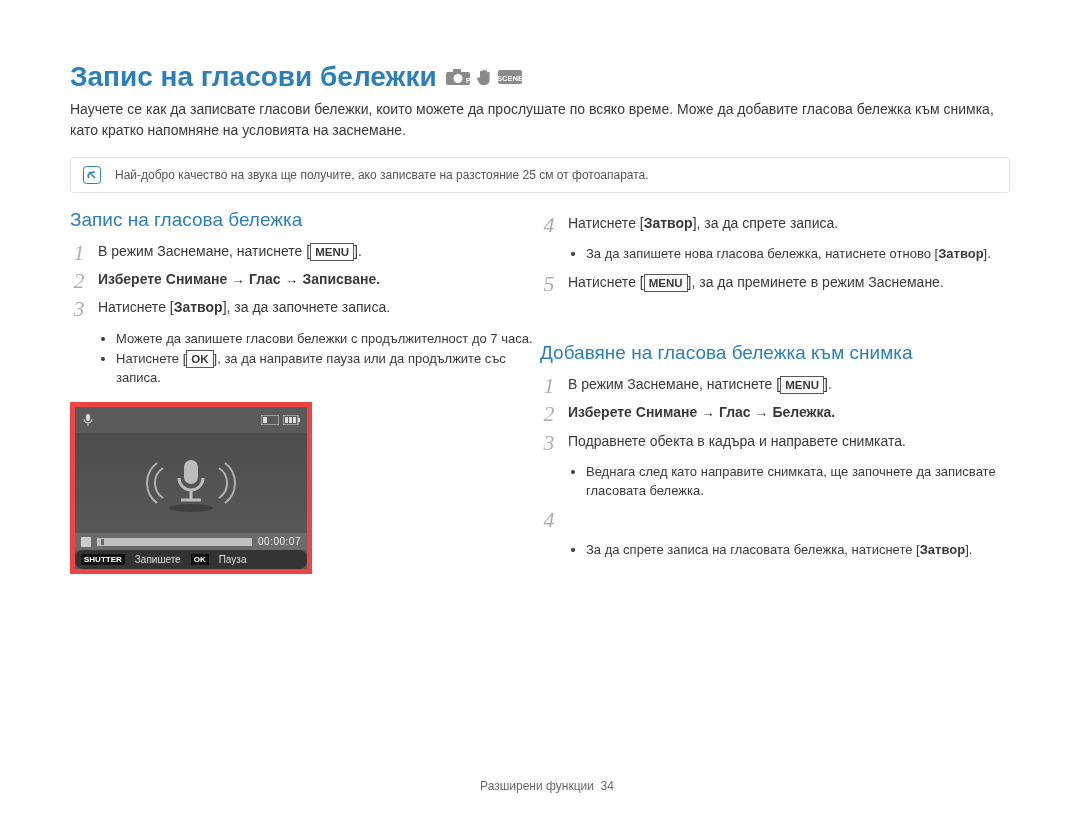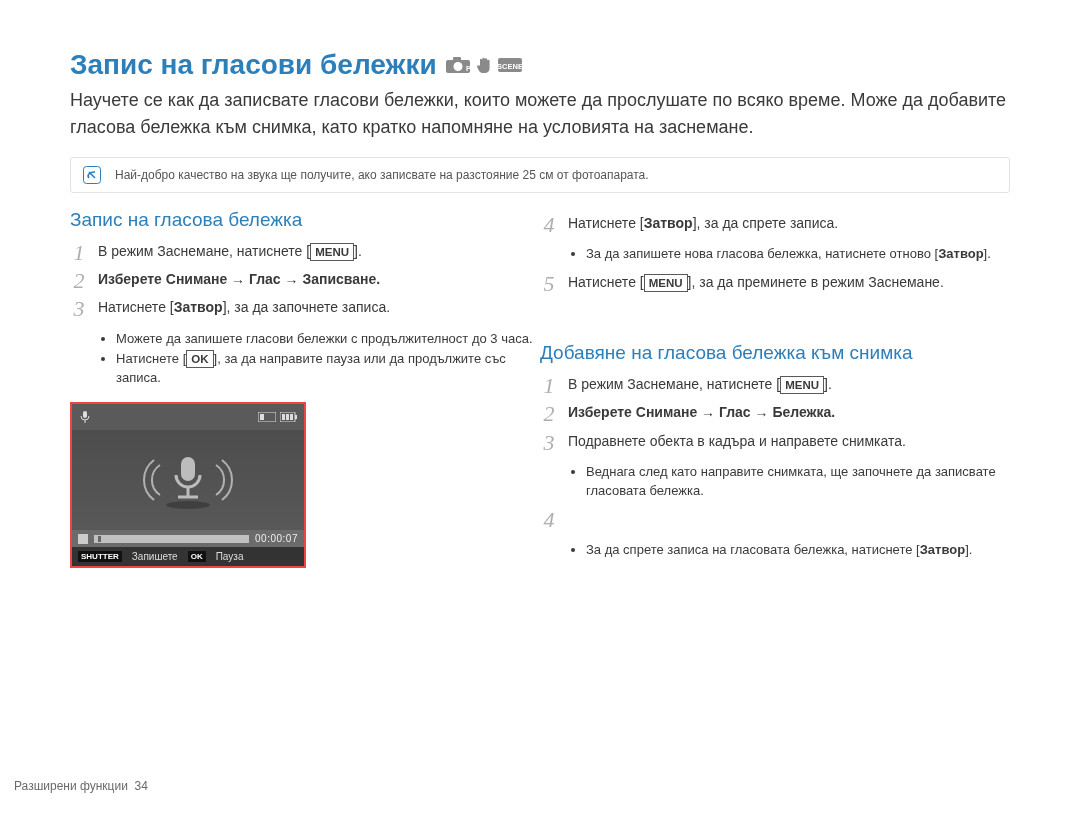--- a/index.html
+++ b/index.html
@@ -15,33 +15,33 @@
   .page {
     padding: 45px 70px 30px 70px;
     box-sizing: border-box;
     position: relative;
     height: 100%;
   }
   .page-title {
     font-size: 28px;
     font-weight: bold;
     color: #2b7fbb;
-    margin: 4px 0 6px 0;
+    margin: 16px 0 6px 0;
     display: flex;
     align-items: center;
     gap: 8px;
   }
   .title-icons {
     display: inline-flex;
     gap: 4px;
     align-items: center;
   }
   .title-icons svg { display: block; }
   .intro {
-    font-size: 18px;
+    font-size: 14px;
     line-height: 1.5;
     margin: 6px 0 16px 0;
   }
   .note-box {
     border: 1px solid #e3e3e3;
     border-radius: 3px;
     padding: 8px 12px;
     display: flex;
     align-items: center;
     gap: 14px;
@@ -110,21 +110,21 @@
     line-height: 16px;
     background: #fff;
     font-family: Liberation Sans, sans-serif;
     vertical-align: baseline;
   }
   .strong { font-weight: bold; }
 
   
   .shot {
     width: 232px;
-    border: 2px solid #ef4444;
+    border: 5px solid #ef4444;
     margin-top: 14px;
     background: #5a5a5a;
     font-family: Arial, sans-serif;
     color:#ddd;
   }
   .shot-top {
     height: 22px;
     display: flex;
     justify-content: space-between;
     align-items: center;
@@ -163,34 +163,35 @@
     letter-spacing:0.5px;
   }
   .shot-status {
     background:#333;
     padding: 4px 6px;
     display:flex;
     gap:10px;
     font-size: 10px;
     color:#ddd;
     align-items:center;
+    border-radius:8px;
   }
   .tag {
     background:#111;
     color:#fff;
     font-size:8px;
     padding:1px 3px;
     font-weight:bold;
   }
 
   .footer {
     position: absolute;
     bottom: 22px;
     left:14px; right:0;
-    text-align:left;
+    text-align:center;
     font-size: 12px;
     color:#6a6a6a;
   }
 </style>
 </head>
 <body>
 
 <div class="page">
 
   <h1 class="page-title">
@@ -241,21 +242,21 @@
         <div class="step-body bold">Изберете Снимане → Глас → Записване.</div>
       </div>
 
       <div class="step">
         <div class="step-num">3</div>
         <div class="step-body">
           Натиснете [<span class="strong">Затвор</span>], за да започнете записа.
         </div>
       </div>
       <ul class="bul">
-        <li>Можете да запишете гласови бележки с продължителност до 3 часа.</li>
+        <li>Можете да запишете гласови бележки с продължителност до 7 часа.</li>
         <li>
           <span>Натиснете [</span><span class="kbd">OK</span><span>], за да направите пауза или да продължите със записа.</span>
         </li>
       </ul>
 
       <div class="shot">
         <div class="shot-top">
           <svg width="14" height="14" viewBox="0 0 14 14">
             <rect x="5" y="1" width="4" height="7" rx="2" fill="#ddd"></rect>
             <path d="M3 6 a4 4 0 0 0 8 0" stroke="#ddd" fill="none"></path>

